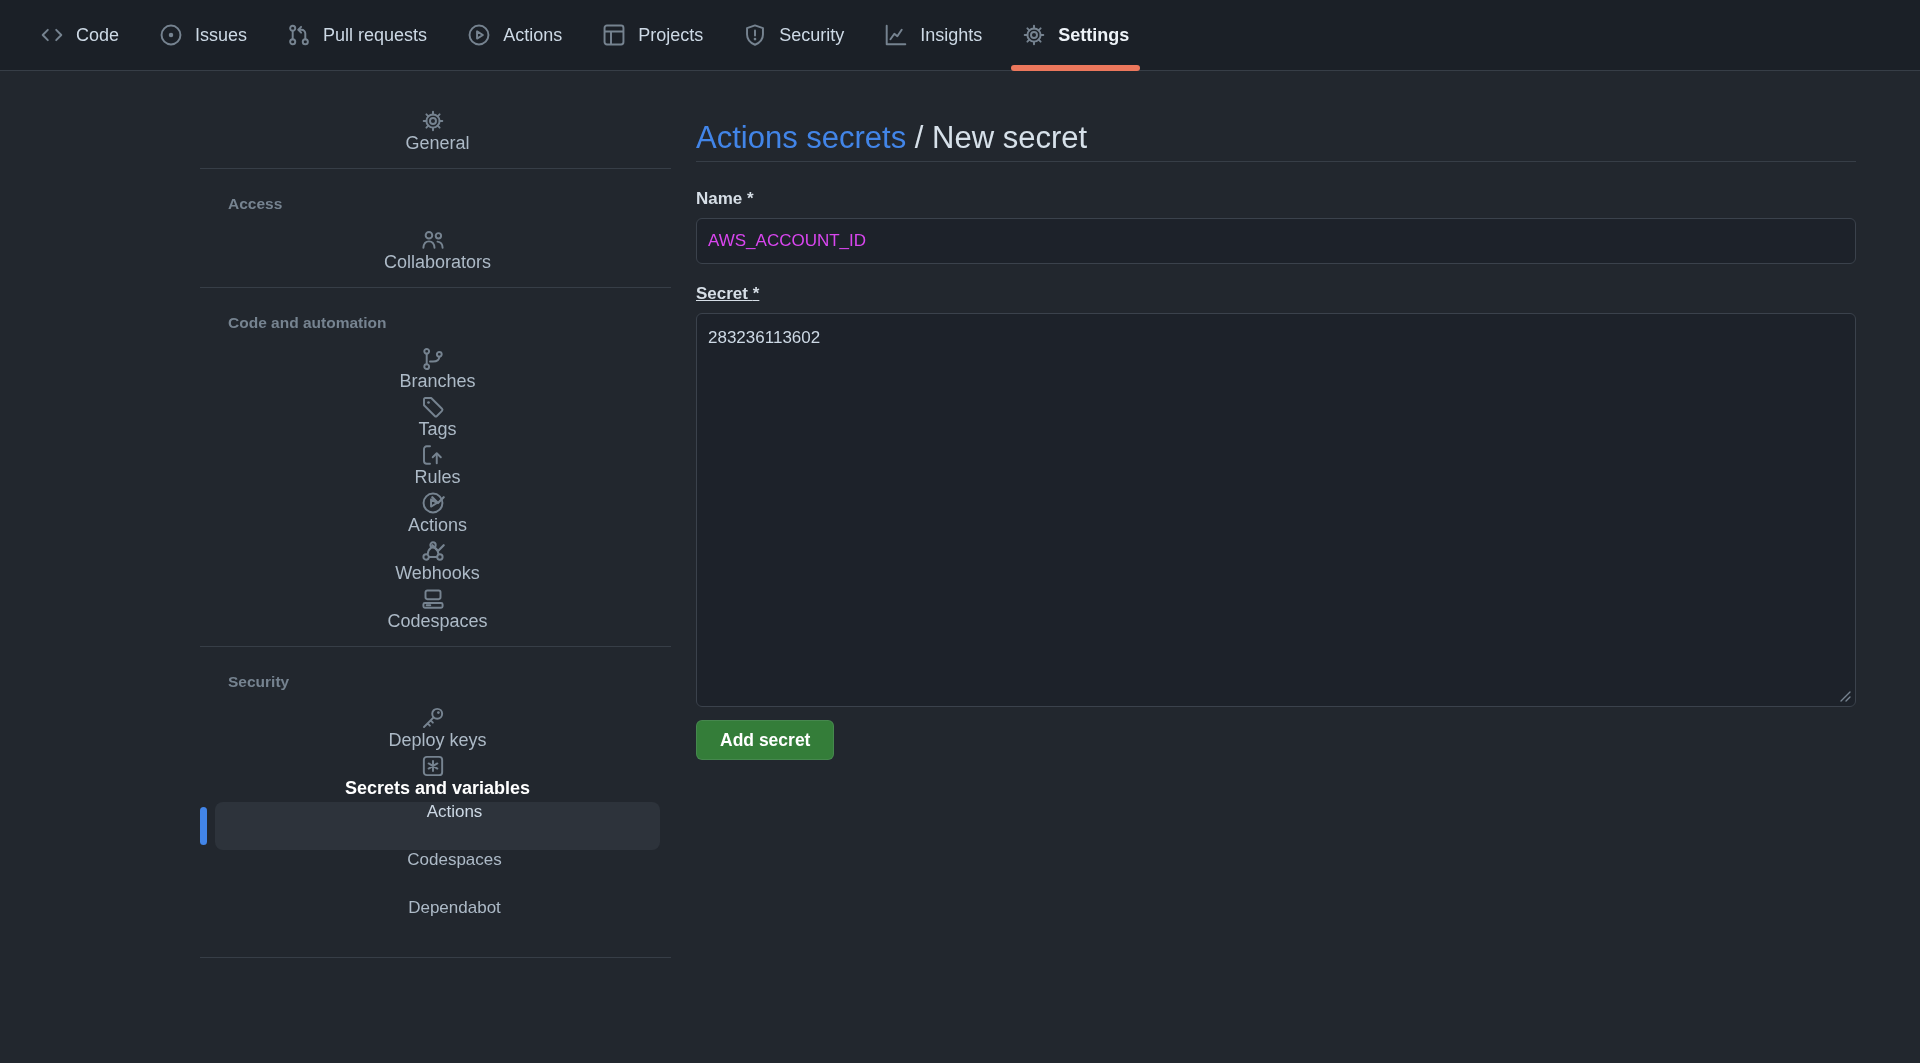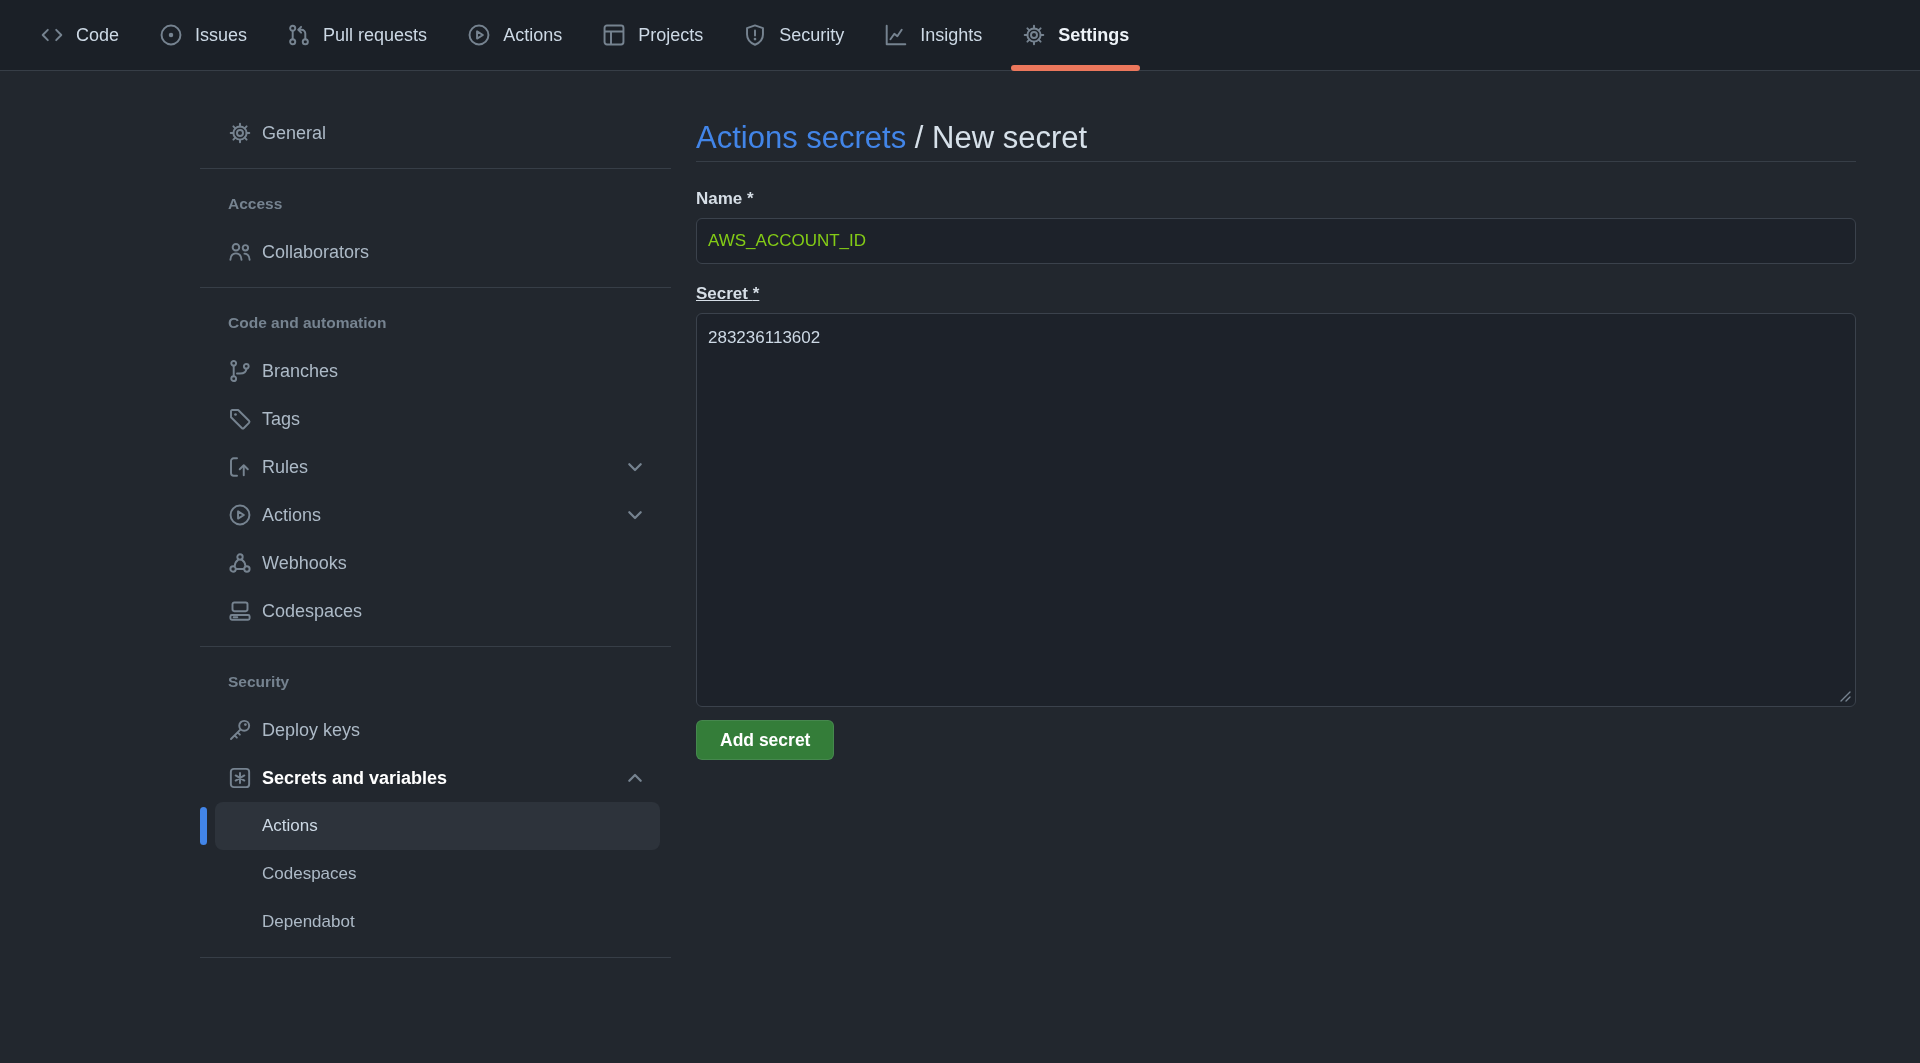--- a/index.html
+++ b/index.html
@@ -36,21 +36,21 @@
   }
 
   
   .layout { display:flex; align-items:flex-start; }
 
   
   nav.sidebar { width:471px; margin-left:200px; padding-top:38px; flex:none; }
   .sb-item {
     height:48px; margin:0 11px 0 15px; padding:0 13px;
     border-radius:8px; display:flex; align-items:center;
-    font-size:18px; color:#adbac7; text-decoration:none; cursor:pointer;
+    font-size:18px; color:#adbac7; text-decoration:none; cursor:pointer;flex-direction:column;
   }
   .sb-icwrap { width:24px; height:24px; margin-right:10px; color:#768390; display:flex; flex:none; }
   .sb-label { flex:1 1 auto; }
   .sb-chev { color:#768390; flex:none; }
   .sb-head {
     height:48px; margin:0 11px 0 15px; padding:0 13px;
     display:flex; align-items:center;
     font-size:15.5px; font-weight:700; color:#768390;
   }
   hr.sb-div { border:none; border-top:1px solid #373e47; margin:11px 0; }
@@ -68,21 +68,21 @@
     font-size:31px; font-weight:400; color:#d7e1ea;
     padding-bottom:5px; border-bottom:1px solid #373e47;
   }
   h2.page-head a { color:#4285e8; text-decoration:none; cursor:pointer; }
   .field-label { margin-top:27px; font-size:17px; font-weight:700; color:#d6dee6; }
   .field-label.secret { margin-top:20px;text-decoration:underline; }
   .req { color:#d6dee6; }
   input.text-input {
     display:block; margin-top:9px; width:100%; height:46px;
     background:#1d222a; border:1px solid #3b424c; border-radius:6px;
-    padding:0 11px; font-size:17px; color:#84cc16;
+    padding:0 11px; font-size:17px; color:#d946ef;
     font-family:"Liberation Sans", sans-serif; outline:none;
   }
   .ta-wrap { position:relative; margin-top:9px; }
   textarea.secret-input {
     display:block; width:100%; height:394px;
     background:#1d222a; border:1px solid #3b424c; border-radius:6px;
     padding:12px 11px; font-size:17px; line-height:1.4; color:#cdd9e5;
     font-family:"Liberation Sans", sans-serif; resize:none; outline:none;
   }
   .resize-handle { position:absolute; right:4px; bottom:4px; color:#768390; cursor:nwse-resize; }

